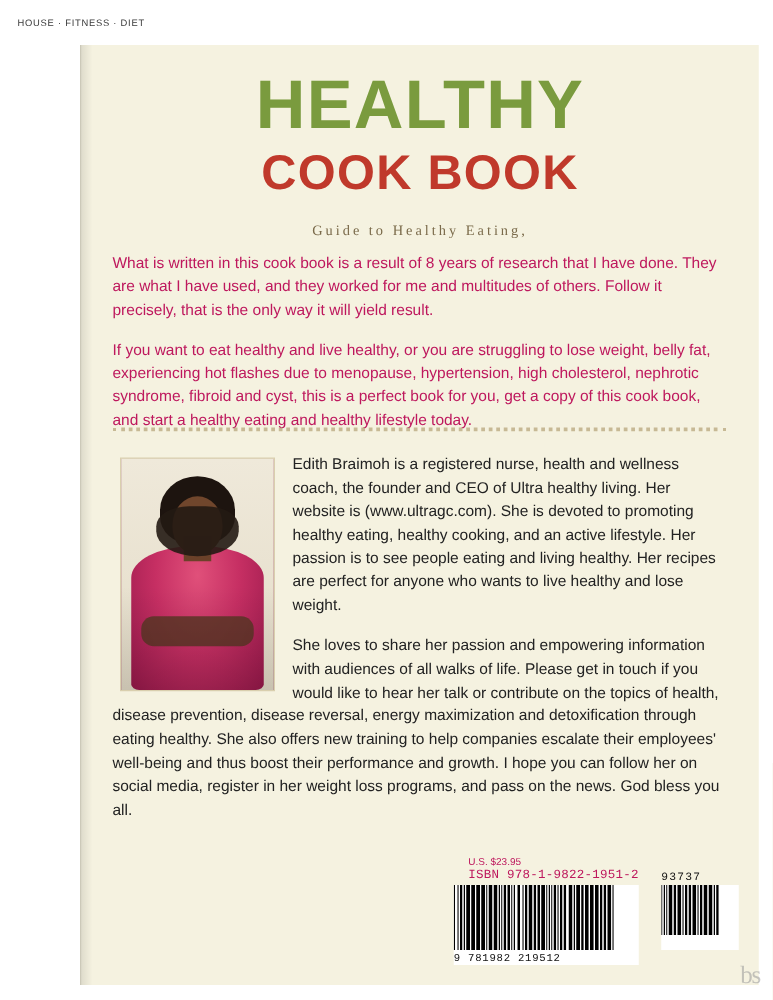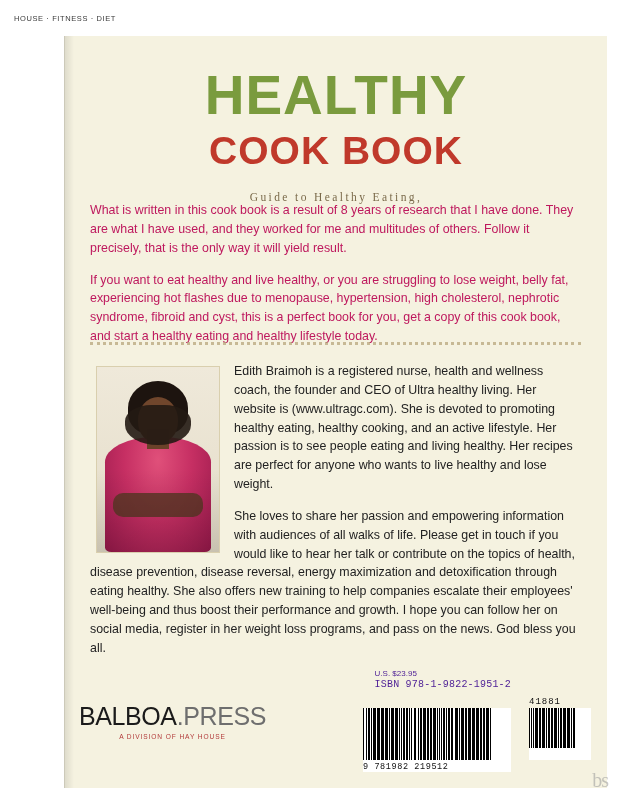--- a/index.html
+++ b/index.html
@@ -40,21 +40,20 @@
   .cover-inner {
     position: absolute;
     left: 0;
     top: 0;
     right: 0;
     bottom: 0;
   }
   .title-block {
     text-align: center;
     padding-top: 20px;
-    margin-top: 12px;
   }
   .title-main {
     font-family: "Liberation Sans", sans-serif;
     font-weight: bold;
     font-size: 55px;
     letter-spacing: 1px;
     color: #7a9b3e;
     line-height: 1;
     margin: 0;
   }
@@ -209,24 +208,24 @@
     font-size: 6.6px;
     letter-spacing: 0.9px;
     color: #b23a3a;
     margin-top: 2px;
     text-align: center;
   }
 
   .isbn-block {
     position: absolute;
     right: 96px;
-    bottom: 98px;
+    bottom: 82px;
     text-align: left;
     font-family: "Liberation Mono", monospace;
-    color: #4c1d95;
+    color: #be185d;
   }
   .isbn-price {
     font-size: 8px;
     font-family: "Liberation Sans", sans-serif;
     margin-bottom: 1px;
   }
   .isbn-num {
     font-size: 10px;
     letter-spacing: 0.2px;
     text-align: right;
@@ -331,37 +330,33 @@
           <div class="hair2"></div>
           <div class="arms"></div>
           <div class="shadow"></div>
         </div>
         <div class="author-text">
           <p>Edith Braimoh is a registered nurse, health and wellness coach, the founder and CEO of Ultra healthy living. Her website is (www.ultragc.com). She is devoted to promoting healthy eating, healthy cooking, and an active lifestyle. Her passion is to see people eating and living healthy. Her recipes are perfect for anyone who wants to live healthy and lose weight.</p>
           <p>She loves to share her passion and empowering information with audiences of all walks of life. Please get in touch if you would like to hear her talk or contribute on the topics of health, disease prevention, disease reversal, energy maximization and detoxification through eating healthy. She also offers new training to help companies escalate their employees' well-being and thus boost their performance and growth.  I hope you can follow her on social media, register in her weight loss programs, and pass on the news. God bless you all.</p>
         </div>
       </div>
 
-      <div class="publisher">
-        <div class="pub-name"><span>BALBOA</span><span class="light">.PRESS</span></div>
-        <div class="pub-sub">A DIVISION OF HAY HOUSE</div>
-      </div>
 
       <div class="isbn-block">
         <div class="isbn-price">U.S. $23.95</div>
         <div class="isbn-num">ISBN 978-1-9822-1951-2</div>
       </div>
 
       <div class="barcode-main">
         <div class="bars" id="bars-main"><i style="width:1px"></i><i style="width:2px;background:#fff"></i><i style="width:1px"></i><i style="width:1px;background:#fff"></i><i style="width:2px"></i><i style="width:1px;background:#fff"></i><i style="width:1px"></i><i style="width:1px;background:#fff"></i><i style="width:3px"></i><i style="width:1px;background:#fff"></i><i style="width:3px"></i><i style="width:1px;background:#fff"></i><i style="width:3px"></i><i style="width:1px;background:#fff"></i><i style="width:3px"></i><i style="width:1px;background:#fff"></i><i style="width:1px"></i><i style="width:1px;background:#fff"></i><i style="width:3px"></i><i style="width:1px;background:#fff"></i><i style="width:3px"></i><i style="width:1px;background:#fff"></i><i style="width:1px"></i><i style="width:1px;background:#fff"></i><i style="width:1px"></i><i style="width:1px;background:#fff"></i><i style="width:2px"></i><i style="width:1px;background:#fff"></i><i style="width:2px"></i><i style="width:1px;background:#fff"></i><i style="width:1px"></i><i style="width:1px;background:#fff"></i><i style="width:1px"></i><i style="width:2px;background:#fff"></i><i style="width:2px"></i><i style="width:2px;background:#fff"></i><i style="width:1px"></i><i style="width:1px;background:#fff"></i><i style="width:2px"></i><i style="width:1px;background:#fff"></i><i style="width:3px"></i><i style="width:1px;background:#fff"></i><i style="width:2px"></i><i style="width:1px;background:#fff"></i><i style="width:2px"></i><i style="width:1px;background:#fff"></i><i style="width:3px"></i><i style="width:1px;background:#fff"></i><i style="width:1px"></i><i style="width:1px;background:#fff"></i><i style="width:1px"></i><i style="width:1px;background:#fff"></i><i style="width:1px"></i><i style="width:1px;background:#fff"></i><i style="width:2px"></i><i style="width:1px;background:#fff"></i><i style="width:1px"></i><i style="width:1px;background:#fff"></i><i style="width:2px"></i><i style="width:1px;background:#fff"></i><i style="width:2px"></i><i style="width:2px;background:#fff"></i><i style="width:3px"></i><i style="width:1px;background:#fff"></i><i style="width:1px"></i><i style="width:1px;background:#fff"></i><i style="width:3px"></i><i style="width:1px;background:#fff"></i><i style="width:2px"></i><i style="width:1px;background:#fff"></i><i style="width:3px"></i><i style="width:1px;background:#fff"></i><i style="width:3px"></i><i style="width:1px;background:#fff"></i><i style="width:3px"></i><i style="width:1px;background:#fff"></i><i style="width:2px"></i><i style="width:1px;background:#fff"></i><i style="width:2px"></i><i style="width:1px;background:#fff"></i><i style="width:3px"></i><i style="width:1px;background:#fff"></i><i style="width:1px"></i><i style="width:1px;background:#fff"></i></div>
         <div class="bc-digits">9 781982 219512</div>
       </div>
 
       <div class="barcode-side">
-        <div class="bc-label">41881</div>
+        <div class="bc-label">93737</div>
         <div class="bars" id="bars-side"><i style="width:1px"></i><i style="width:1px;background:#fff"></i><i style="width:1px"></i><i style="width:1px;background:#fff"></i><i style="width:1px"></i><i style="width:1px;background:#fff"></i><i style="width:3px"></i><i style="width:1px;background:#fff"></i><i style="width:2px"></i><i style="width:1px;background:#fff"></i><i style="width:3px"></i><i style="width:1px;background:#fff"></i><i style="width:1px"></i><i style="width:1px;background:#fff"></i><i style="width:2px"></i><i style="width:1px;background:#fff"></i><i style="width:2px"></i><i style="width:1px;background:#fff"></i><i style="width:3px"></i><i style="width:1px;background:#fff"></i><i style="width:1px"></i><i style="width:1px;background:#fff"></i><i style="width:2px"></i><i style="width:1px;background:#fff"></i><i style="width:3px"></i><i style="width:1px;background:#fff"></i><i style="width:3px"></i><i style="width:1px;background:#fff"></i><i style="width:1px"></i><i style="width:1px;background:#fff"></i><i style="width:2px"></i><i style="width:1px;background:#fff"></i></div>
       </div>
 
     </div>
   </div>
 
   <div class="spine-shadow"></div>
   <div class="watermark">bs</div>
 </div>
 

